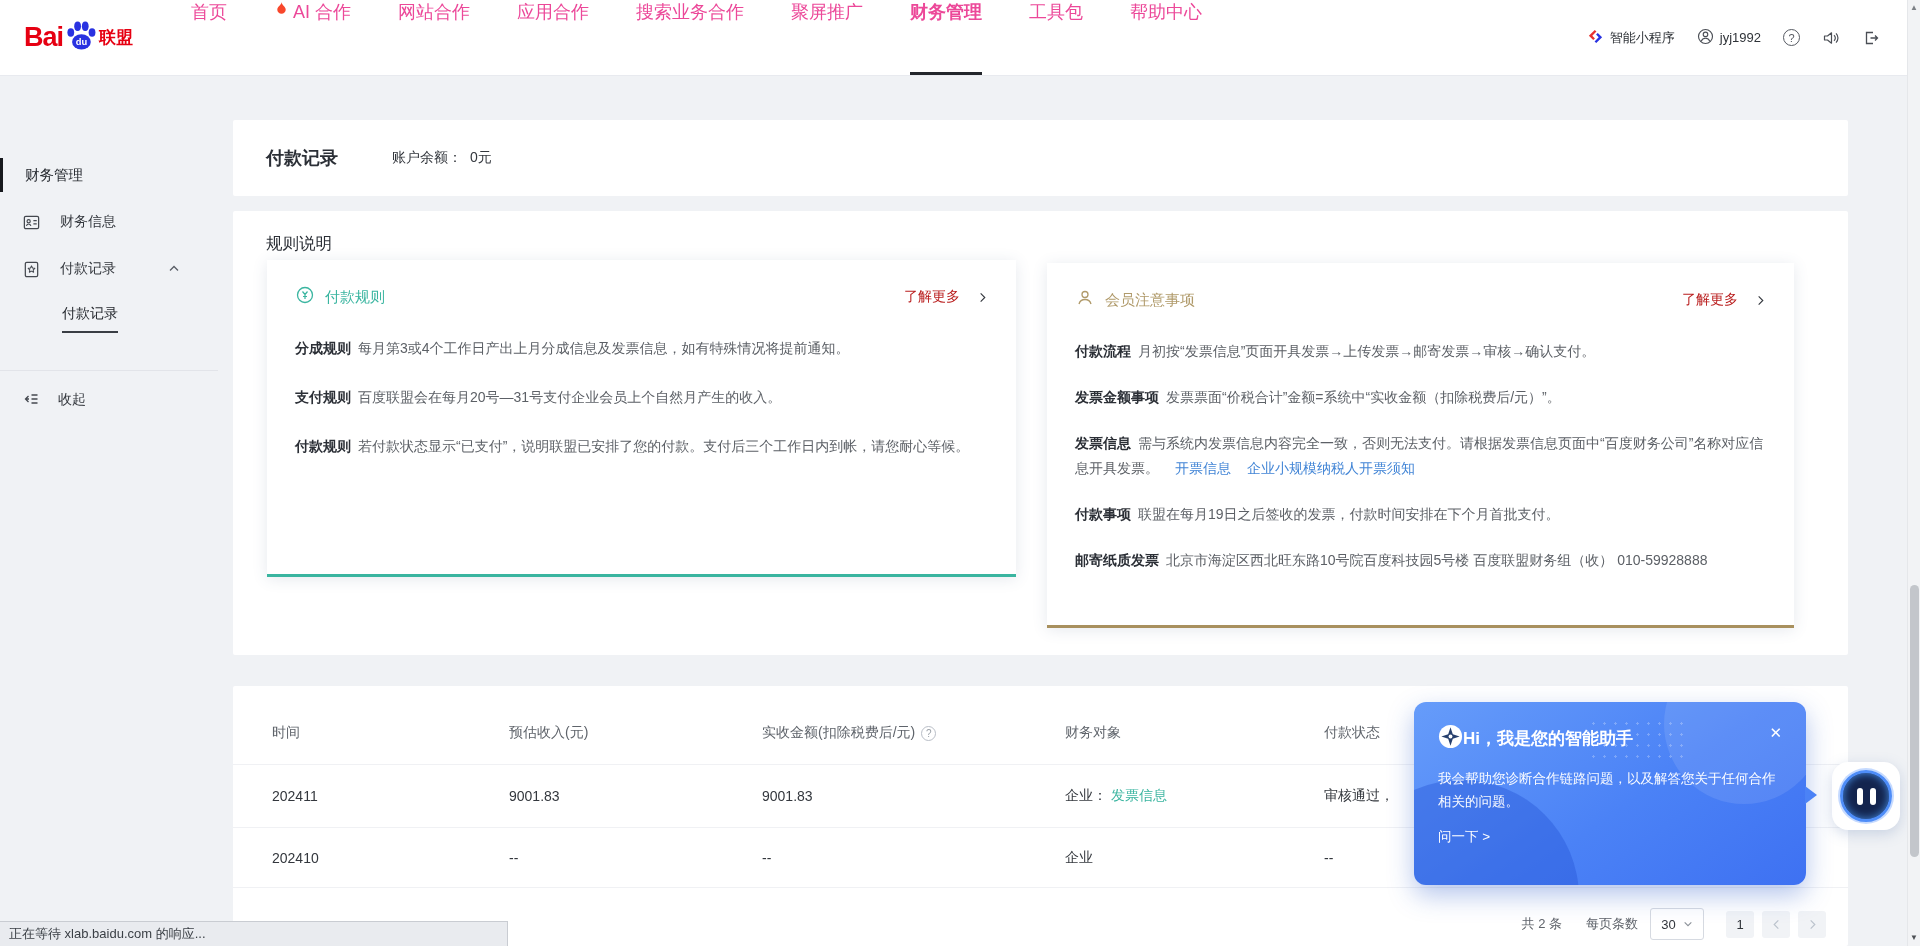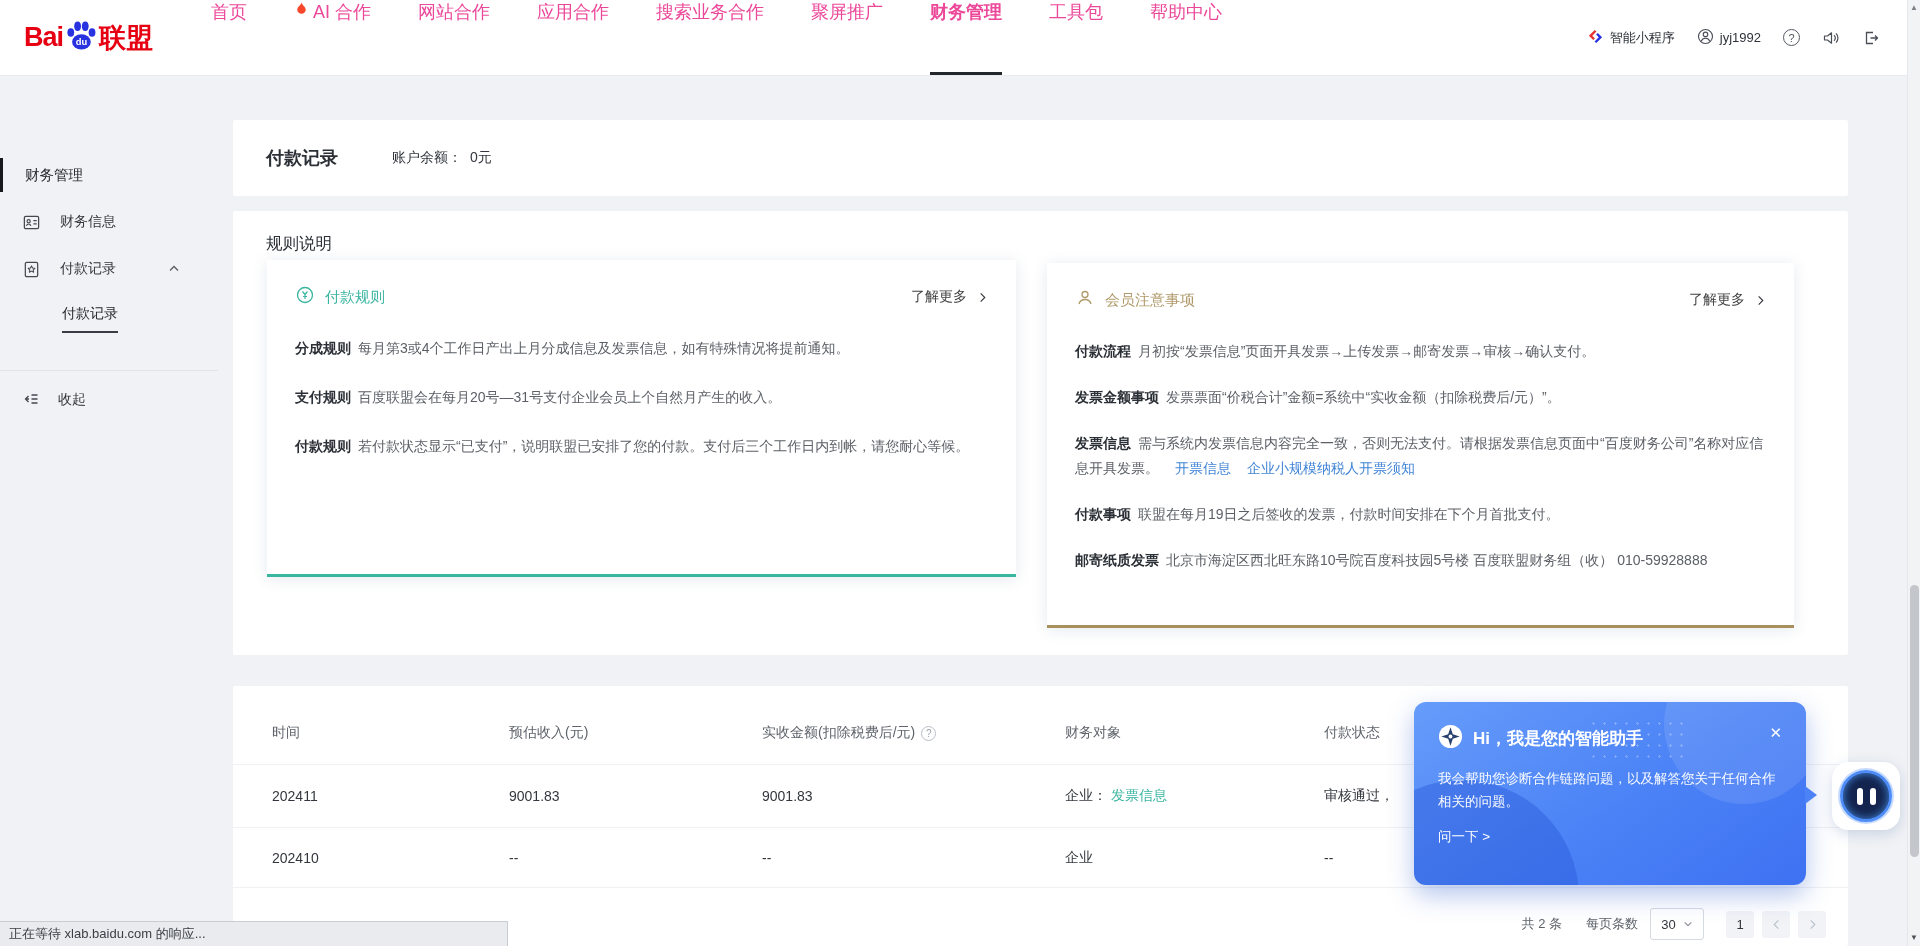--- a/index.html
+++ b/index.html
@@ -7,21 +7,21 @@
   body { font-family:"Liberation Sans","DejaVu Sans",sans-serif; }
   #app { position:relative; width:1920px; height:946px; background:#f0f2f5; overflow:hidden; }
 
   
   .navbar { position:absolute; top:0; left:0; right:0; height:76px; background:#fff;
             border-bottom:1px solid #e8eaef; display:flex; align-items:center;
             padding:0 40px 0 24px; z-index:10; }
   .logo { display:flex; align-items:center; cursor:pointer; }
   .logo-bai { color:#e60012; font-weight:bold; font-size:27px; letter-spacing:-1px; }
   .logo-paw { margin:0 1px; }
-  .logo-union { color:#e60012; font-weight:bold; font-size:27px; }
+  .logo-union { color:#e60012; font-weight:bold; font-size:17px; }
   .nav-items { display:flex; margin-left:58px; gap:47px; height:100%; align-items:stretch; }
   .nav-item { position:relative; font-size:18px; color:#ec4899; display:flex; 
               gap:4px; cursor:pointer; white-space:nowrap; }
   .nav-item.active { font-weight:bold; }
   .nav-item.active::after { content:""; position:absolute; left:0; right:0; bottom:0; height:3px; background:#23262b; }
   .nav-right { margin-left:auto; display:flex; align-items:center; gap:22px; font-size:13px; color:#2f3338; }
   .nav-right .chip { display:flex; align-items:center; gap:6px; cursor:pointer; }
   .circle-q { width:17px; height:17px; border:1.4px solid #565a62; border-radius:50%;
               font-size:11px; color:#565a62; display:flex; align-items:center; justify-content:center; cursor:pointer; }
 
@@ -52,21 +52,21 @@
 
   .card-rules { top:135px; height:444px; }
   .rules-title { position:absolute; top:22px; left:33px; font-size:16.5px; color:#2b2f36; }
   .rulebox { position:absolute; background:#fff; box-shadow:0 2px 14px rgba(62,84,124,.13); }
   .rulebox.left  { left:34px;  top:49px; width:749px; height:317px; border-bottom:3px solid #3ab5a0; }
   .rulebox.right { left:814px; top:52px; width:747px; height:365px; border-bottom:3px solid #a8905e; }
   .rulebox-head { display:flex; align-items:center; padding:25px 28px 0 28px; }
   .rulebox-title { font-size:15px; margin-left:10px; }
   .rulebox.left  .rulebox-title { color:#3ab5a0; }
   .rulebox.right .rulebox-title { color:#b09a6a; }
-  .more { margin-left:auto; font-size:14px; color:#404040; cursor:pointer; display:flex; align-items:center; gap:10px; }
+  .more { margin-left:auto; font-size:14px; color:#b91c1c; cursor:pointer; display:flex; align-items:center; gap:17px; }
   .rulebox-body { padding:27px 28px 0 28px; font-size:14px; line-height:25px; }
   .rule-p { margin-bottom:24px; color:#5c6066; }
   .rulebox.right .rule-p { margin-bottom:21px; }
   .rule-p b { color:#2b2f36; margin-right:7px; }
   .rule-link { color:#4285d6; margin-left:16px; cursor:pointer; }
 
   .card-table { top:610px; height:260px; }
   .t-grid { display:grid; grid-template-columns:237px 253px 303px 259px 1fr; align-items:center; padding-left:39px; }
   .t-head { height:79px; padding-top:16px; border-bottom:1px solid #f0f1f4; color:#5f646b; font-size:14px; }
   .t-head .hcell { display:flex; align-items:center; gap:6px; }
@@ -91,21 +91,21 @@
                    background:linear-gradient(145deg,#669cfa 0%,#4b82f6 55%,#3e71f2 100%);
                    z-index:40; padding:22px 24px; color:#fff; box-shadow:0 10px 26px rgba(40,90,200,.35); }
   .ap-bg { position:absolute; inset:0; border-radius:12px; overflow:hidden; }
   .ap-bg .blob-dark { position:absolute; width:235px; height:235px; border-radius:50%;
                       background:rgba(38,86,215,.42); left:-70px; bottom:-130px; }
   .ap-bg .blob-light { position:absolute; width:160px; height:160px; border-radius:50%;
                        background:rgba(255,255,255,.10); top:-58px; right:-18px; }
   .ap-bg .dots { position:absolute; top:16px; right:118px; width:100px; height:46px; opacity:.5;
                  background-image:radial-gradient(rgba(255,255,255,.5) 1.3px, transparent 1.4px);
                  background-size:11px 11px; }
-  .ap-head { position:relative; display:flex; align-items:center; gap:10px; z-index:2; }
+  .ap-head { position:relative; display:flex; align-items:center; gap:0; z-index:2; }
   .ap-title { font-size:17px; font-weight:bold; }
   .ap-close { position:absolute; right:0; top:1px; font-size:15px; cursor:pointer; line-height:1; }
   .ap-body { position:relative; z-index:2; margin-top:14px; font-size:13.5px; line-height:23px;
              width:340px; color:rgba(255,255,255,.97); }
   .ap-cta { position:relative; z-index:2; margin-top:15px; font-size:13.5px; cursor:pointer; }
   .ap-tail { position:absolute; right:-11px; top:84px; width:0; height:0;
              border-top:9px solid transparent; border-bottom:9px solid transparent; border-left:12px solid #4b82f6; }
 
   .robot { position:absolute; left:1832px; top:762px; width:68px; height:68px; background:#fff;
            border-radius:16px; z-index:39; display:flex; align-items:center; justify-content:center;

